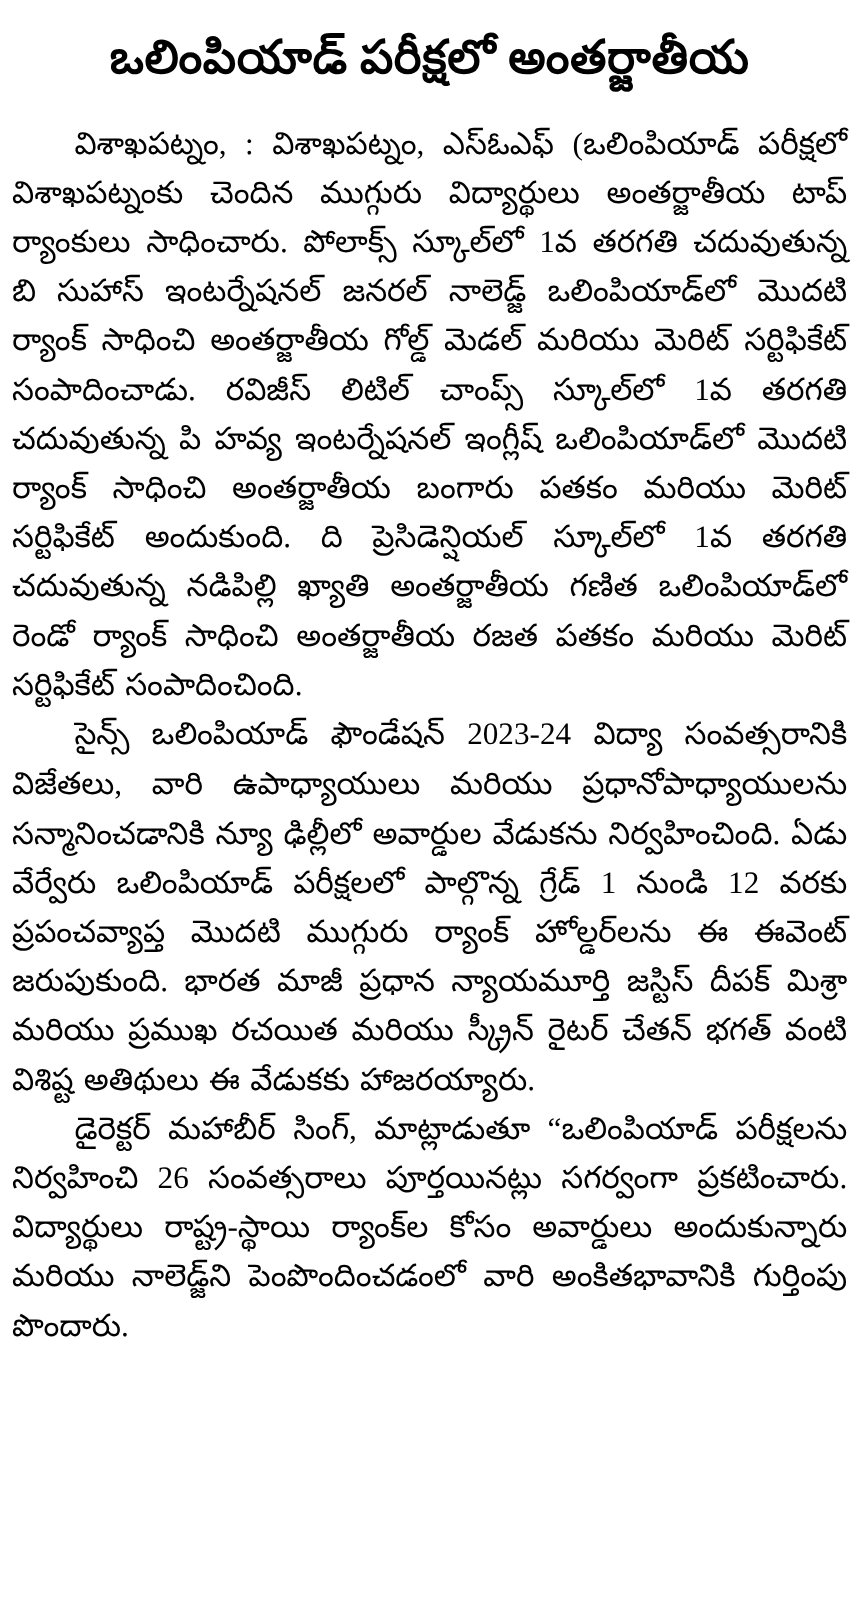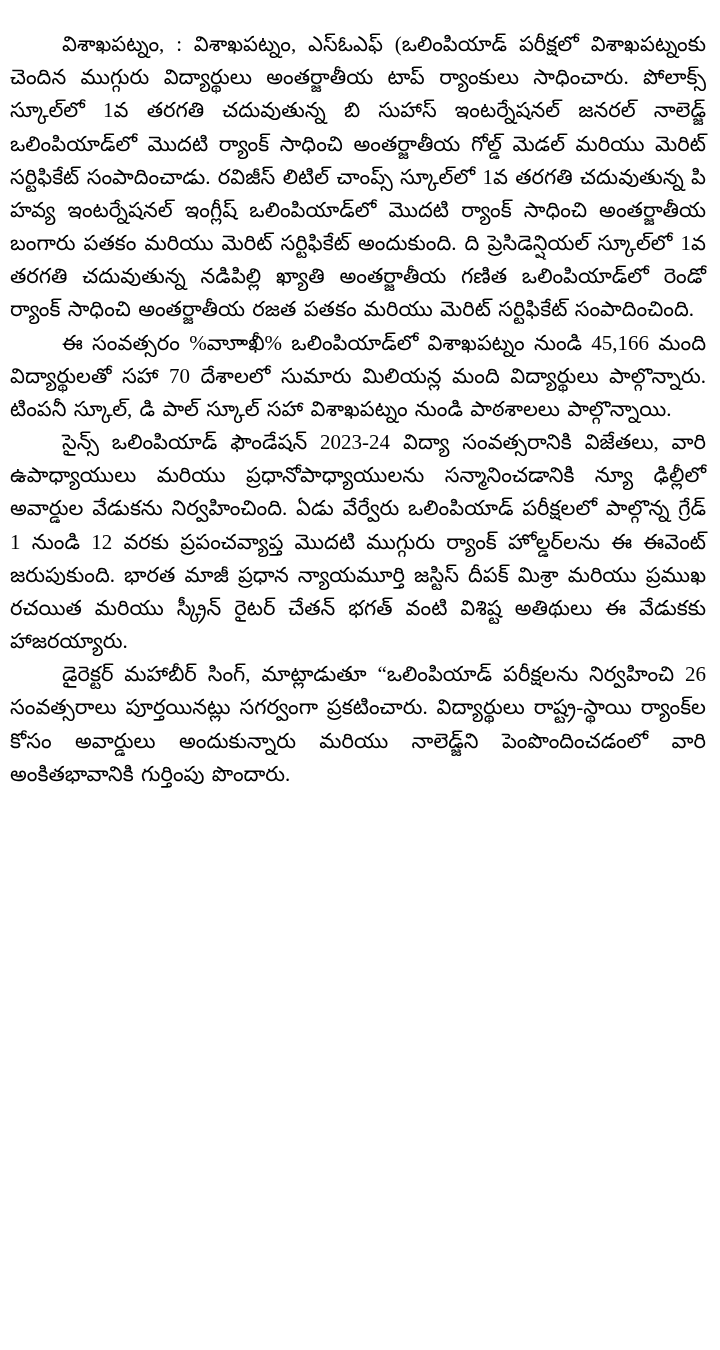--- a/index.html
+++ b/index.html
@@ -28,35 +28,35 @@
     font-weight: 700;
     text-align: center;
     letter-spacing: 0.5px;
   }
   .headline .headline-line {
     display: block;
     white-space: pre-wrap;
   }
   .body-text p {
     margin: 0;
-    font-size: 21px;
+    font-size: 26px;
     line-height: 1.58;
     text-align: justify;
     text-indent: 52px;
     word-spacing: 2px;
   }
 </style>
 </head>
 <body>
 
 <div class="clipping">
 
   <h1 class="headline">
+    <span class="headline-line">ఒలింపియాడ్ పరీక్షలో అంతర్జాతీయ</span>
   </h1>
 
   <div class="body-text">
     <p>విశాఖపట్నం, : విశాఖపట్నం, ఎస్ఓఎఫ్ (ఒలింపియాడ్ పరీక్షలో విశాఖపట్నంకు చెందిన ముగ్గురు విద్యార్థులు అంతర్జాతీయ టాప్ ర్యాంకులు సాధించారు.  పోలాక్స్ స్కూల్‌లో 1వ తరగతి చదువుతున్న బి సుహాస్ ఇంటర్నేషనల్ జనరల్ నాలెడ్జ్ ఒలింపియాడ్‌లో మొదటి ర్యాంక్ సాధించి అంతర్జాతీయ గోల్డ్ మెడల్ మరియు మెరిట్ సర్టిఫికేట్ సంపాదించాడు.  రవిజీస్ లిటిల్ చాంప్స్ స్కూల్‌లో 1వ తరగతి చదువుతున్న పి హవ్య  ఇంటర్నేషనల్ ఇంగ్లీష్ ఒలింపియాడ్‌లో మొదటి ర్యాంక్ సాధించి అంతర్జాతీయ బంగారు పతకం మరియు మెరిట్ సర్టిఫికేట్ అందుకుంది.  ది ప్రెసిడెన్షియల్ స్కూల్‌లో 1వ తరగతి చదువుతున్న నడిపిల్లి ఖ్యాతి  అంతర్జాతీయ గణిత ఒలింపియాడ్‌లో రెండో ర్యాంక్ సాధించి అంతర్జాతీయ రజత పతకం మరియు మెరిట్ సర్టిఫికేట్ సంపాదించింది.</p>
-    <p>ఈ సంవత్సరం %వాూాఖీ% ఒలింపియాడ్‌లో విశాఖపట్నం నుండి 45,166 మంది విద్యార్థులతో సహా 70 దేశాలలో సుమారు మిలియన్ల మంది విద్యార్థులు పాల్గొన్నారు.  టింపనీ స్కూల్, డి పాల్ స్కూల్ సహా విశాఖపట్నం నుండి  పాఠశాలలు పాల్గొన్నాయి.</p>
     <p>సైన్స్ ఒలింపియాడ్ ఫౌండేషన్ 2023-24 విద్యా సంవత్సరానికి విజేతలు, వారి ఉపాధ్యాయులు మరియు ప్రధానోపాధ్యాయులను సన్మానించడానికి న్యూ ఢిల్లీలో అవార్డుల వేడుకను నిర్వహించింది. ఏడు వేర్వేరు ఒలింపియాడ్ పరీక్షలలో పాల్గొన్న గ్రేడ్ 1 నుండి 12 వరకు ప్రపంచవ్యాప్త మొదటి ముగ్గురు ర్యాంక్ హోల్డర్‌లను ఈ ఈవెంట్ జరుపుకుంది.  భారత మాజీ ప్రధాన న్యాయమూర్తి జస్టిస్ దీపక్ మిశ్రా మరియు ప్రముఖ రచయిత మరియు స్క్రీన్ రైటర్ చేతన్ భగత్ వంటి విశిష్ట అతిథులు ఈ వేడుకకు హాజరయ్యారు.</p>
     <p>డైరెక్టర్ మహాబీర్ సింగ్, మాట్లాడుతూ “ఒలింపియాడ్ పరీక్షలను నిర్వహించి 26 సంవత్సరాలు పూర్తయినట్లు సగర్వంగా ప్రకటించారు. విద్యార్థులు రాష్ట్ర-స్థాయి ర్యాంక్‌ల కోసం అవార్డులు అందుకున్నారు మరియు      నాలెడ్జ్‌ని పెంపొందించడంలో వారి అంకితభావానికి గుర్తింపు పొందారు.</p>
   </div>
 
 </div>
 
 </body></html>

